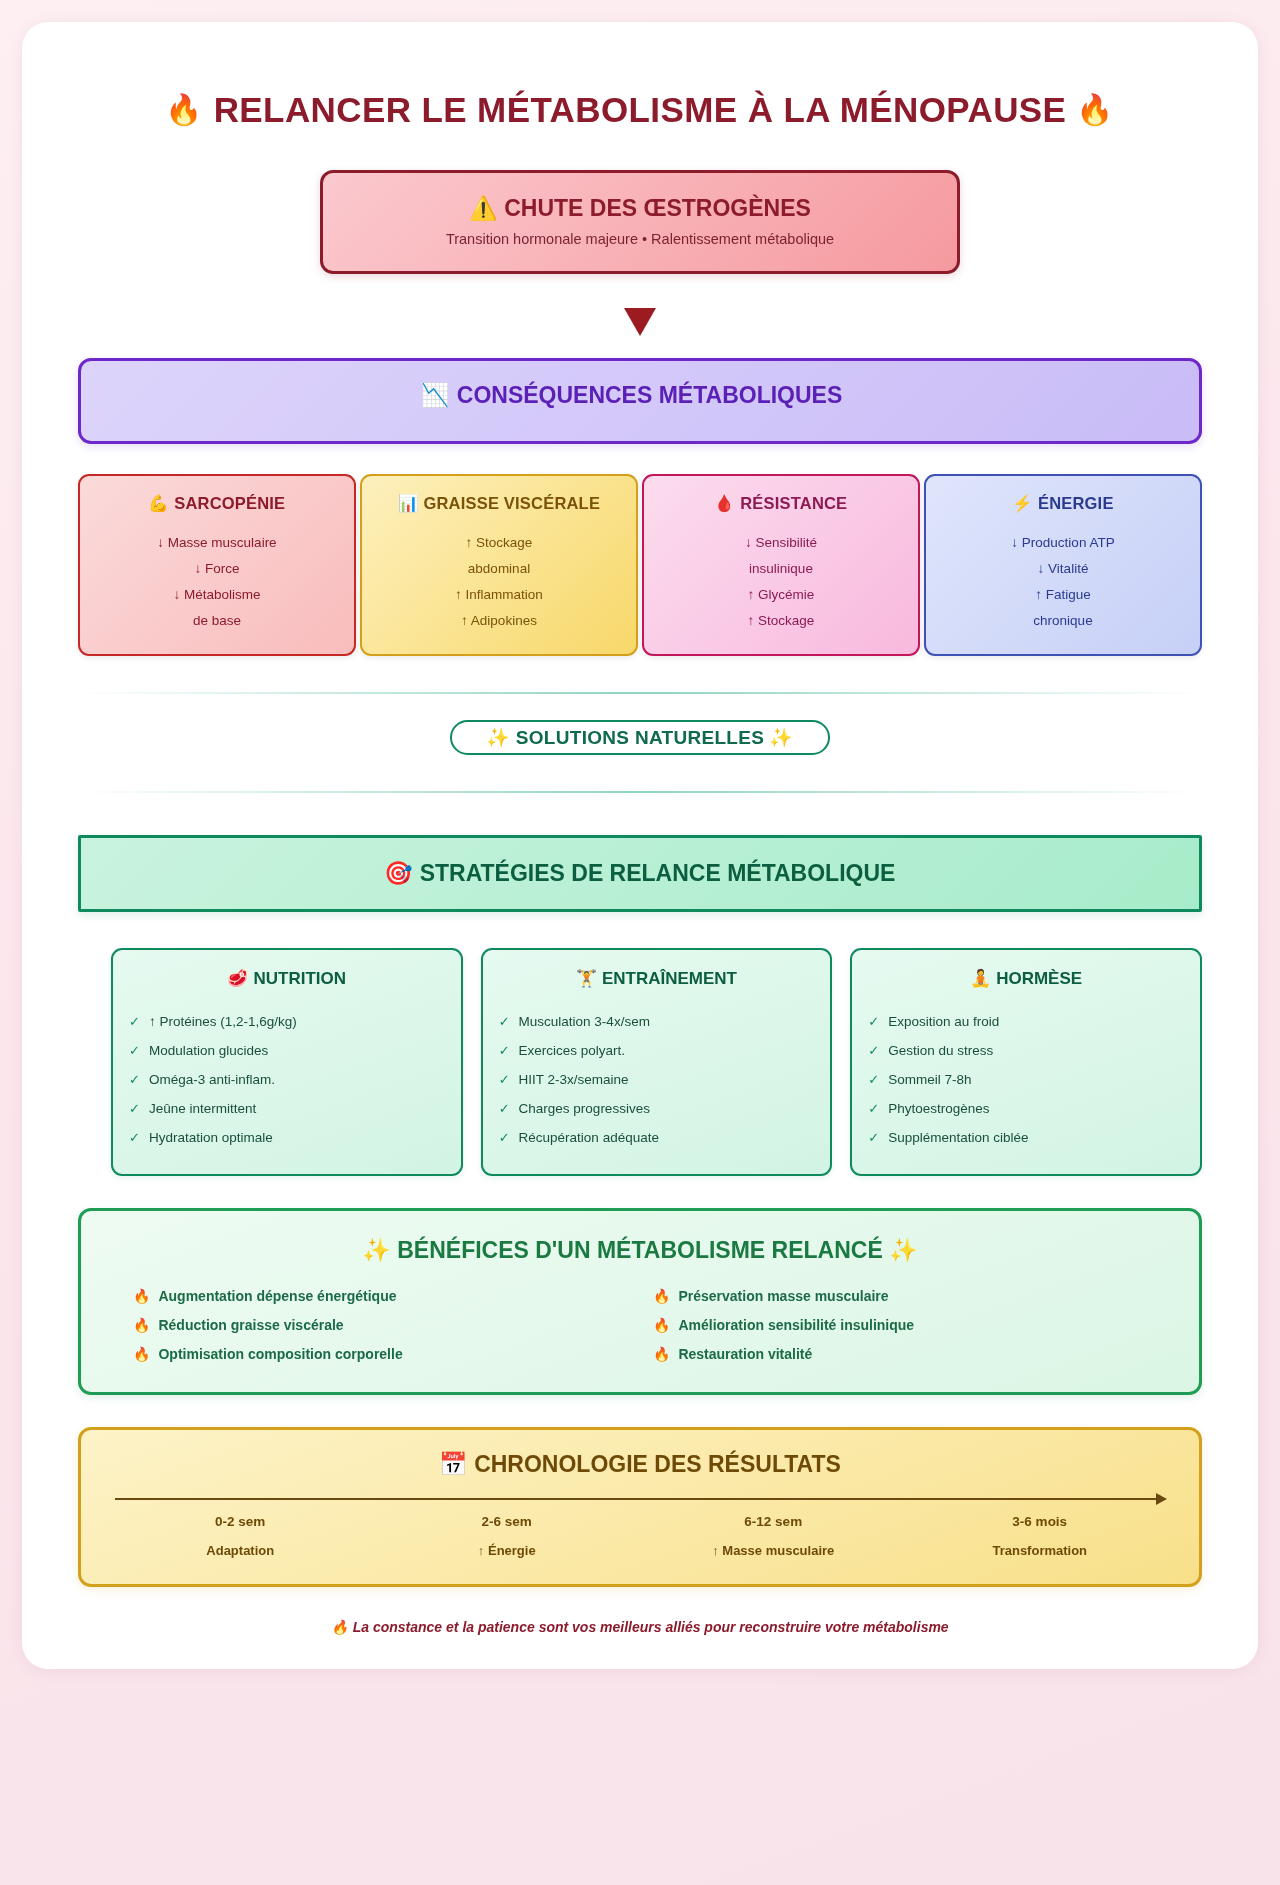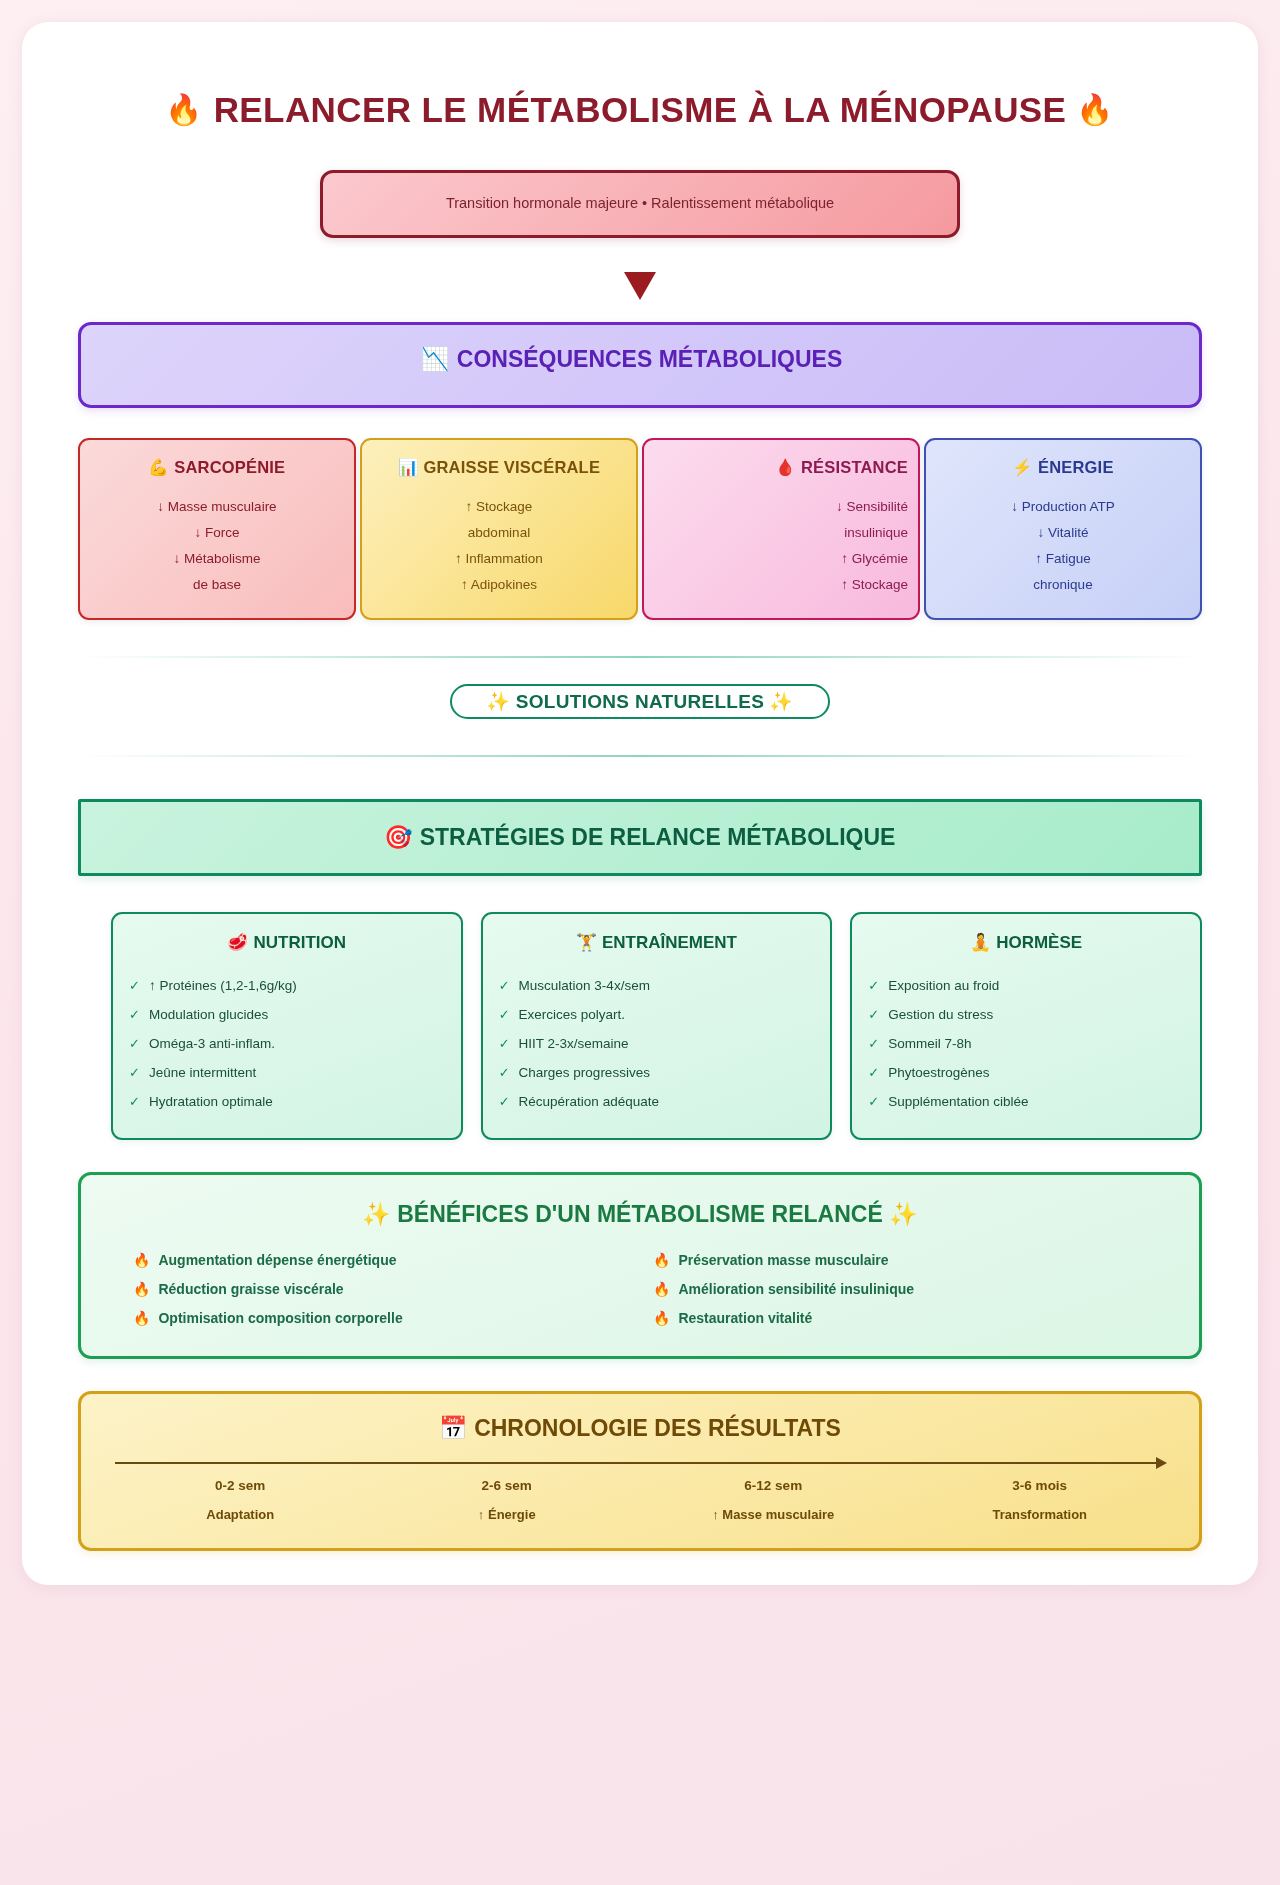--- a/index.html
+++ b/index.html
@@ -101,21 +101,21 @@
   }
   .cons-card .line {
     font-size: 13.5px;
     line-height: 26px;
   }
   .c-red   { background: linear-gradient(135deg,#fbdada 0%,#f9bcbc 100%); border-color: #c62828; }
   .c-red h3, .c-red .line { color: #8c1b2c; }
   .c-yellow{ background: linear-gradient(135deg,#fdf0bd 0%,#f8d86a 100%); border-color: #d3a01b; }
   .c-yellow h3, .c-yellow .line { color: #7a5209; }
   .c-pink  { background: linear-gradient(135deg,#fcdcee 0%,#f8b9dd 100%); border-color: #c2185b; }
-  .c-pink h3, .c-pink .line { color: #8c1b52; text-align: right; }
+  .c-pink h3, .c-pink .line { color: #8c1b52; }
   .c-blue  { background: linear-gradient(135deg,#dfe5fb 0%,#c6d0f7 100%); border-color: #3f51b5; }
   .c-blue h3, .c-blue .line { color: #2b3a8f; }
 
   
   .divider {
     height: 2px; margin: 36px 0 0 0;
     background: linear-gradient(90deg, rgba(16,140,110,0) 0%, #8fd4bd 50%, rgba(16,140,110,0) 100%);
   }
   .badge-wrap { text-align: center; margin: 26px 0 26px 0; }
   .solutions-badge {
@@ -252,20 +252,24 @@
 
 <div class="sheet">
 
   <div class="page-title">
     <span class="flame">🔥</span>
     <span>RELANCER LE MÉTABOLISME À LA MÉNOPAUSE</span>
     <span class="flame">🔥</span>
   </div>
 
   <div class="alert-box">
+    <div class="alert-title">
+      <span>⚠️</span>
+      <span>CHUTE DES ŒSTROGÈNES</span>
+    </div>
     <div class="alert-sub">Transition hormonale majeure • Ralentissement métabolique</div>
   </div>
 
   <div class="arrow-wrap">
     <span class="arrow-down"></span>
   </div>
 
   <div class="purple-banner">
     <div class="purple-title">
       <span>📉</span>
@@ -480,14 +484,18 @@
         <div class="t">6-12 sem</div>
         <div class="d">↑ Masse musculaire</div>
       </div>
       <div class="chrono-step">
         <div class="t">3-6 mois</div>
         <div class="d">Transformation</div>
       </div>
     </div>
   </div>
 
+  <div class="footer-note">
+    <span>🔥</span>
+    <span>La constance et la patience sont vos meilleurs alliés pour reconstruire votre métabolisme</span>
+  </div>
 
 </div>
 
 </body></html>

